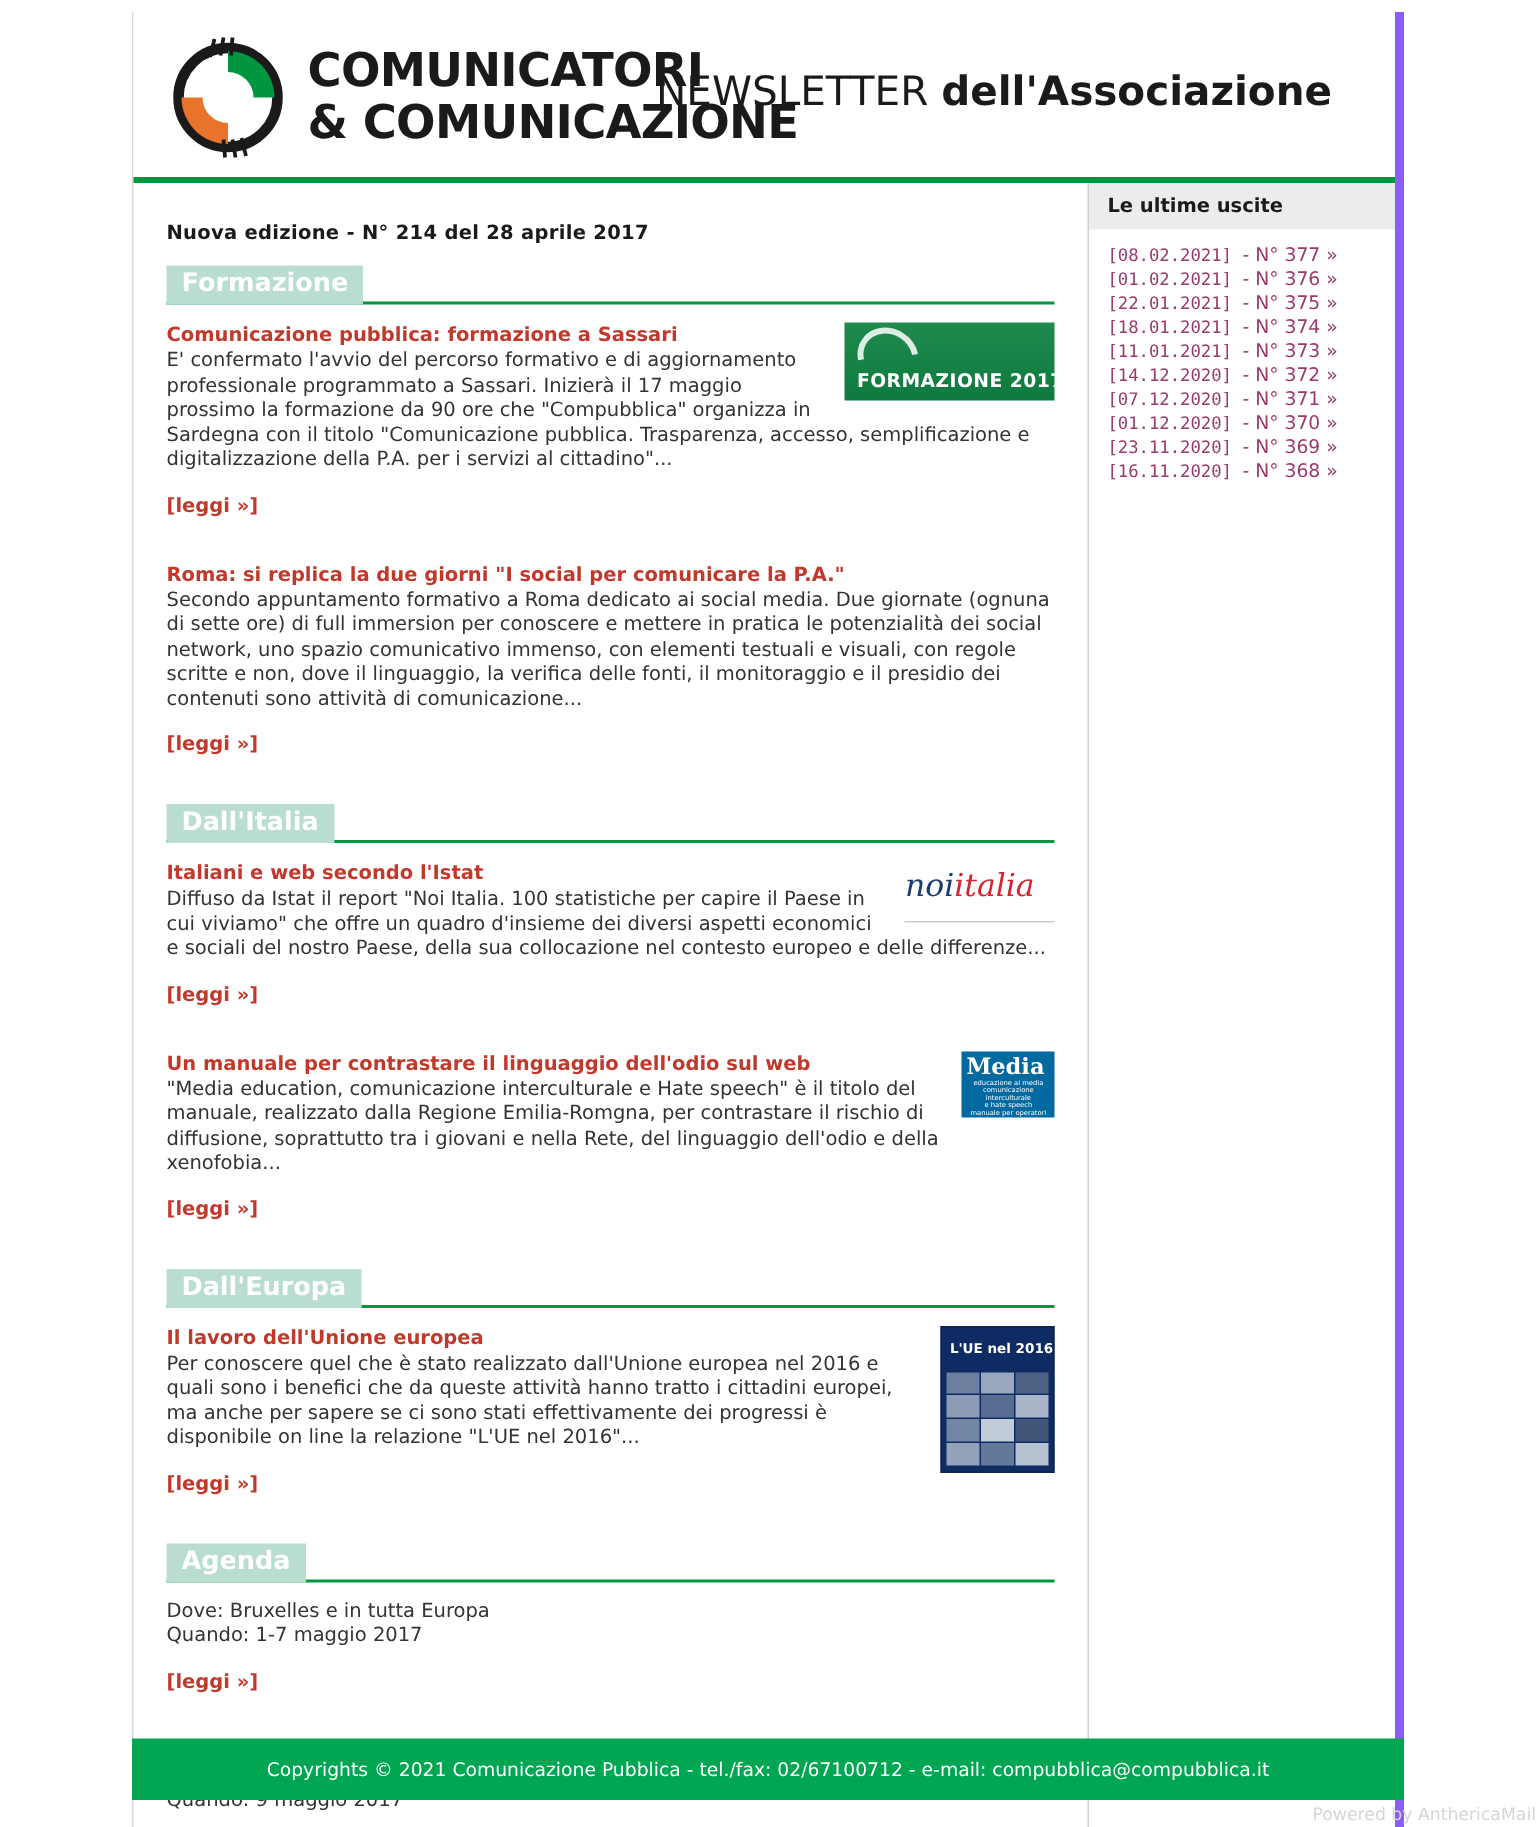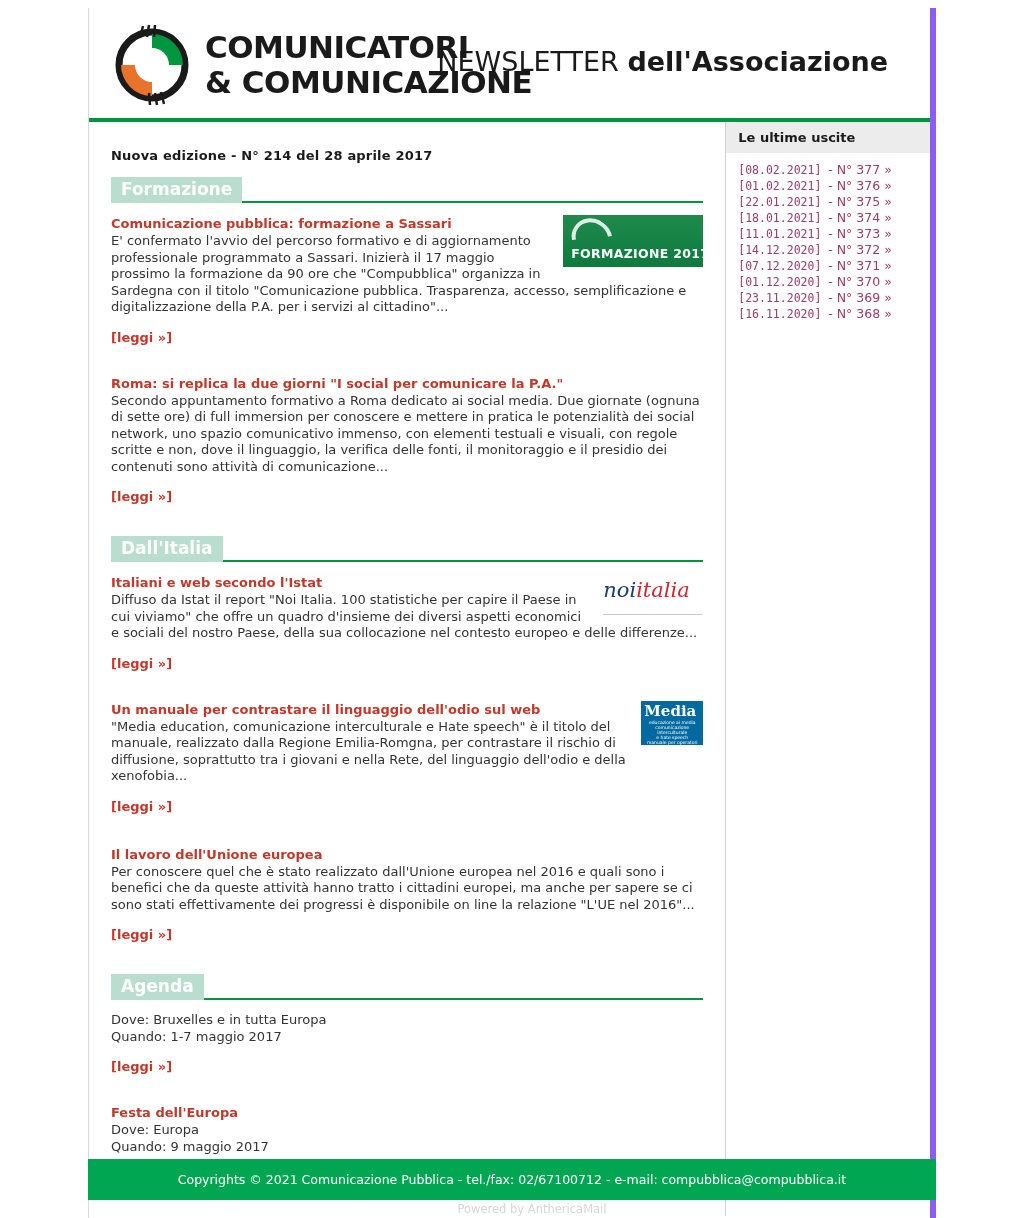--- a/index.html
+++ b/index.html
@@ -317,21 +317,21 @@
     color: #ffffff;
     font-size: 12.5px;
     display: flex;
     align-items: center;
     justify-content: center;
   }
   .powered {
     position: absolute;
     left: 0; right: 0;
     bottom: 2px;
-    text-align: center;
+    text-align: right;
     font-size: 11.5px;
     color: #d6d6d6;
     margin-left: 40px;
   }
 </style>
 </head>
 <body>
 
 <div class="page">
   <div class="frame">
@@ -418,22 +418,45 @@
                 <span class="mlines">educazione ai media<br>comunicazione interculturale<br>e hate speech<br>manuale per operatori<br>regione emilia-romagna</span>
               </div>
             </div>
             <div class="art-title">Un manuale per contrastare il linguaggio dell'odio sul web</div>
             <div class="art-body">"Media education, comunicazione interculturale e Hate speech" è il titolo del manuale, realizzato dalla Regione Emilia-Romgna, per contrastare il rischio di diffusione, soprattutto tra i giovani e nella Rete, del linguaggio dell'odio e della xenofobia...</div>
             <a class="readmore">[leggi »]</a>
           </div>
         </div>
 
         <div class="section">
+          <div class="sect-head">
+            <span class="tag">Dall'Europa</span>
+            <span class="rule"></span>
+          </div>
 
           <div class="article clearfix">
+            <div class="art-img">
+              <div class="img-ue">
+                <span class="ue-title">L'UE nel 2016</span>
+                <span class="ue-grid">
+                    <i></i>
+                    <i></i>
+                    <i></i>
+                    <i></i>
+                    <i></i>
+                    <i></i>
+                    <i></i>
+                    <i></i>
+                    <i></i>
+                    <i></i>
+                    <i></i>
+                    <i></i>
+                  </span>
+              </div>
+            </div>
             <div class="art-title">Il lavoro dell'Unione europea</div>
             <div class="art-body">Per conoscere quel che è stato realizzato dall'Unione europea nel 2016 e quali sono i benefici che da queste attività hanno tratto i cittadini europei, ma anche per sapere se ci sono stati effettivamente dei progressi è disponibile on line la relazione "L'UE nel 2016"...</div>
             <a class="readmore">[leggi »]</a>
           </div>
         </div>
 
         <div class="section">
           <div class="sect-head">
             <span class="tag">Agenda</span>
             <span class="rule"></span>

